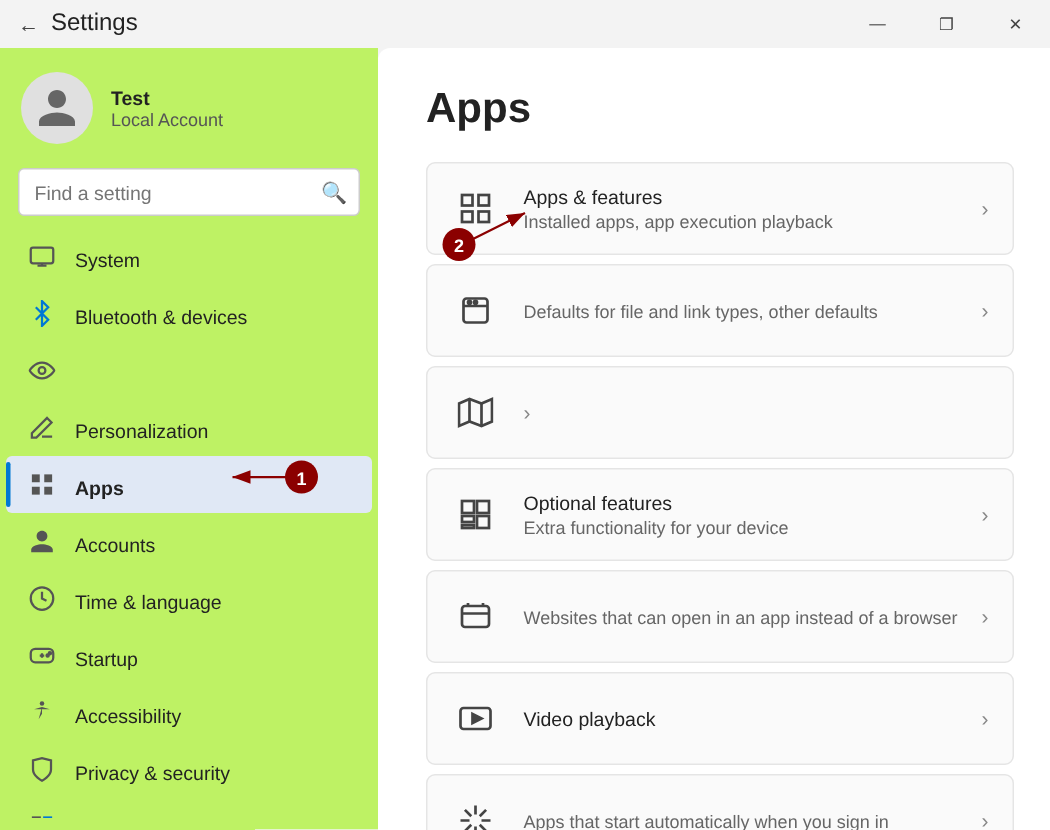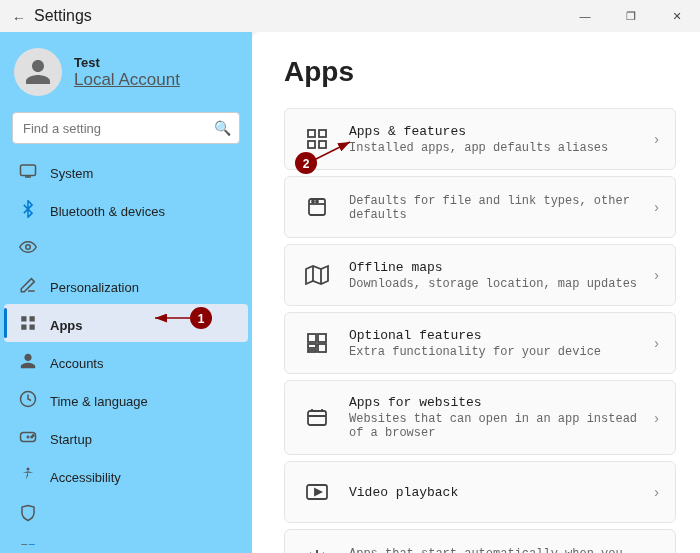--- a/index.html
+++ b/index.html
@@ -49,21 +49,21 @@
     
     .app-container {
       display: flex;
       height: calc(553px - 32px);
       background: #f3f3f3;
     }
 
     
     .sidebar {
       width: 252px;
-      background: #7dd3fc;
+      background: #bef264;
       display: flex;
       flex-direction: column;
       flex-shrink: 0;
       padding-bottom: 8px;
       overflow: hidden;
     }
 
     
     .user-profile {
       display: flex;
@@ -82,21 +82,21 @@
       justify-content: center;
       flex-shrink: 0;
     }
     .user-avatar svg {
       width: 30px;
       height: 30px;
       fill: #666;
     }
     .user-info { display: flex; flex-direction: column; }
     .user-name { font-size: 13px; font-weight: 600; color: #222; }
-    .user-account { font-size: 17px; color: #555; text-decoration: underline; }
+    .user-account { font-size: 12px; color: #555; }
 
     
     .search-box {
       margin: 0 12px 8px 12px;
       position: relative;
     }
     .search-input {
       width: 100%;
       height: 32px;
       border: 1px solid #ccc;
@@ -194,21 +194,21 @@
     .card-icon {
       width: 32px;
       height: 32px;
       display: flex;
       align-items: center;
       justify-content: center;
       flex-shrink: 0;
       font-size: 22px;
       color: #444;
     }
-    .card-text { flex: 1; font-family: Liberation Mono, monospace; }
+    .card-text { flex: 1; }
     .card-title { font-size: 13px; font-weight: 500; color: #222; }
     .card-desc { font-size: 12px; color: #666; margin-top: 2px; }
     .card-chevron {
       color: #888;
       font-size: 14px;
     }
 
     
     .annotation-layer {
       position: absolute;
@@ -344,20 +344,21 @@
             </svg>
           </span>
     <span>Accessibility</span>
   </li>
         <li class="nav-item">
     <span class="nav-icon">
             <svg width="18" height="18" viewBox="0 0 24 24" fill="none" stroke="#555" stroke-width="2">
               <path d="M12 22s8-4 8-10V4l-8-2-8 2v8c0 6 8 10 8 10z"></path>
             </svg>
           </span>
+    <span>Privacy &amp; security</span>
   </li>
         <li class="nav-item">
     <span class="nav-icon">
             <svg width="18" height="18" viewBox="0 0 24 24" fill="#555">
               <rect x="3" y="3" width="8" height="8"></rect>
               <rect x="13" y="3" width="8" height="8" fill="#0078d4"></rect>
               <rect x="13" y="13" width="8" height="8"></rect>
               <rect x="3" y="13" width="8" height="8" fill="#0078d4"></rect>
             </svg>
           </span>
@@ -373,21 +374,21 @@
     <div class="card-icon">
             <svg width="24" height="24" viewBox="0 0 24 24" fill="none" stroke="#444" stroke-width="1.8">
               <rect x="3" y="3" width="7" height="7"></rect>
               <rect x="14" y="3" width="7" height="7"></rect>
               <rect x="3" y="14" width="7" height="7"></rect>
               <rect x="14" y="14" width="7" height="7"></rect>
             </svg>
           </div>
     <div class="card-text">
       <div class="card-title">Apps &amp; features</div>
-      <div class="card-desc">Installed apps, app defaults aliases</div>
+      <div class="card-desc">Installed apps, app execution playback</div>
     </div>
     <span class="card-chevron">›</span>
   </div>
         <div class="settings-card">
     <div class="card-icon">
             <svg width="24" height="24" viewBox="0 0 24 24" fill="none" stroke="#444" stroke-width="1.8">
               <rect x="4" y="4" width="16" height="16" rx="2"></rect>
               <path d="M4 9h16"></path>
               <circle cx="8" cy="6.5" r="1" fill="#444"></circle>
               <circle cx="12" cy="6.5" r="1" fill="#444"></circle>
@@ -399,24 +400,20 @@
     <span class="card-chevron">›</span>
   </div>
         <div class="settings-card">
     <div class="card-icon">
             <svg width="24" height="24" viewBox="0 0 24 24" fill="none" stroke="#444" stroke-width="1.8">
               <path d="M1 6l7-3 8 3 7-3v15l-7 3-8-3-7 3z"></path>
               <line x1="8" y1="3" x2="8" y2="18"></line>
               <line x1="16" y1="6" x2="16" y2="21"></line>
             </svg>
           </div>
-    <div class="card-text">
-      <div class="card-title">Offline maps</div>
-      <div class="card-desc">Downloads, storage location, map updates</div>
-    </div>
     <span class="card-chevron">›</span>
   </div>
         <div class="settings-card">
     <div class="card-icon">
             <svg width="24" height="24" viewBox="0 0 24 24" fill="none" stroke="#444" stroke-width="1.8">
               <rect x="3" y="3" width="8" height="8"></rect>
               <rect x="13" y="3" width="8" height="8"></rect>
               <rect x="3" y="13" width="8" height="4"></rect>
               <rect x="13" y="13" width="8" height="8"></rect>
               <rect x="3" y="19" width="8" height="2"></rect>
@@ -429,21 +426,20 @@
     <span class="card-chevron">›</span>
   </div>
         <div class="settings-card">
     <div class="card-icon">
             <svg width="24" height="24" viewBox="0 0 24 24" fill="none" stroke="#444" stroke-width="1.8">
               <rect x="3" y="5" width="18" height="14" rx="2"></rect>
               <path d="M7 5V3m10 2V3M3 10h18"></path>
             </svg>
           </div>
     <div class="card-text">
-      <div class="card-title">Apps for websites</div>
       <div class="card-desc">Websites that can open in an app instead of a browser</div>
     </div>
     <span class="card-chevron">›</span>
   </div>
         <div class="settings-card">
     <div class="card-icon">
             <svg width="24" height="24" viewBox="0 0 24 24" fill="none" stroke="#444" stroke-width="1.8">
               <rect x="2" y="5" width="20" height="14" rx="2"></rect>
               <polygon points="10,9 16,12 10,15" fill="#444"></polygon>
             </svg>

